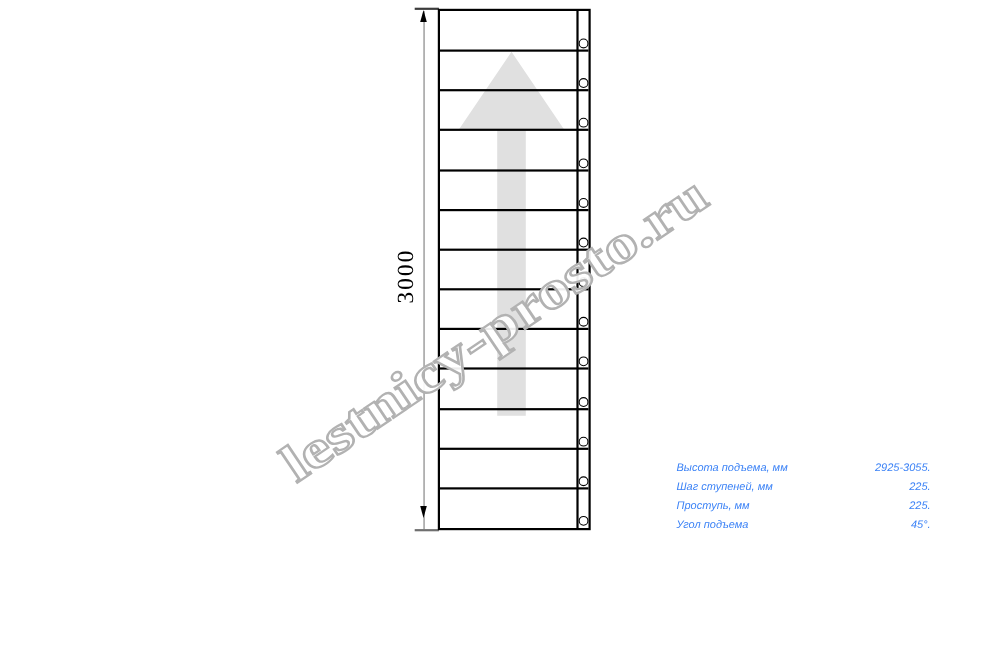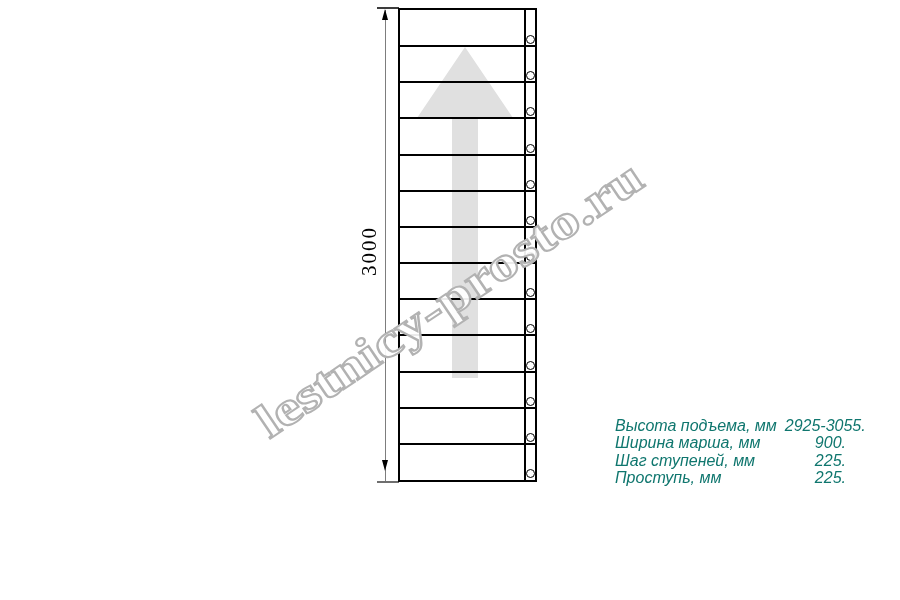--- a/index.html
+++ b/index.html
@@ -27,21 +27,21 @@
     border-left:3.5px solid transparent;border-right:3.5px solid transparent;
     border-top:11px solid #000;}
   .dim-label{position:absolute;left:369px;top:251px;
     transform:translate(-50%,-50%) rotate(-90deg);
     font-family:"Liberation Serif",serif;font-size:21px;letter-spacing:2px;
     color:#000;white-space:nowrap;}
 
   
   .specs{position:absolute;left:615px;top:417px;width:231px;}
   .spec-row{display:flex;justify-content:space-between;
-    font-style:italic;font-size:16px;line-height:17.4px;color:#0f766e;}
+    font-style:italic;font-size:10px;line-height:17.4px;color:#3b82f6;}
   .spec-label{white-space:nowrap;}
   .spec-value{white-space:nowrap;text-align:right;padding-left:8px;}
 
   
   .watermark-svg{position:absolute;left:0;top:0;pointer-events:none;}
   .watermark-text{font-family:"Liberation Serif",serif;font-weight:bold;}
 </style>
 </head>
 <body>
 
@@ -89,30 +89,30 @@
         <div class="fastener" style="top: 459px;"></div>
       </div>
   </div>
 
   <div class="specs">
     <div class="spec-row">
       <span class="spec-label">Высота подъема, мм</span>
       <span class="spec-value">2925-3055.</span>
     </div>
     <div class="spec-row">
-      <span class="spec-label">Ширина марша, мм</span>
-      <span class="spec-value">900.</span>
-    </div>
-    <div class="spec-row">
       <span class="spec-label">Шаг ступеней, мм</span>
       <span class="spec-value">225.</span>
     </div>
     <div class="spec-row">
       <span class="spec-label">Проступь, мм</span>
       <span class="spec-value">225.</span>
+    </div>
+    <div class="spec-row">
+      <span class="spec-label">Угол подъема</span>
+      <span class="spec-value">45°.</span>
     </div>
   </div>
 
   <svg class="watermark-svg" width="900" height="600" viewBox="0 0 900 600">
     <text class="watermark-text" x="452" y="303" transform="rotate(-34 452 303)" text-anchor="middle" dominant-baseline="middle" font-size="48" fill="#ffffff" fill-opacity="0.92" stroke-width="2" textLength="455" lengthAdjust="spacingAndGlyphs" stroke="#b2b2b2">lestnicy-prosto.ru</text>
   </svg>
 
 </div>
 
 </body></html>

